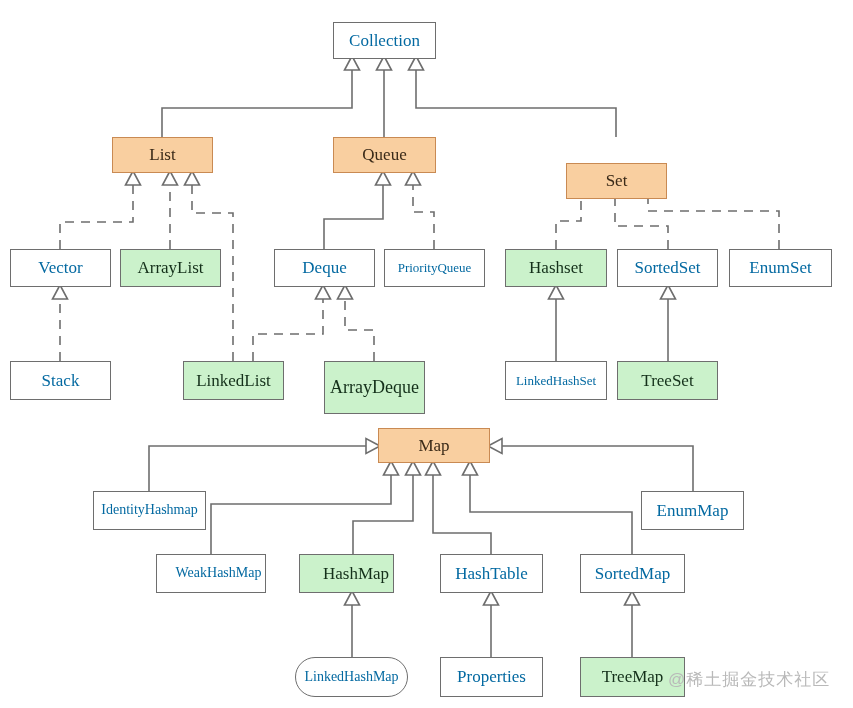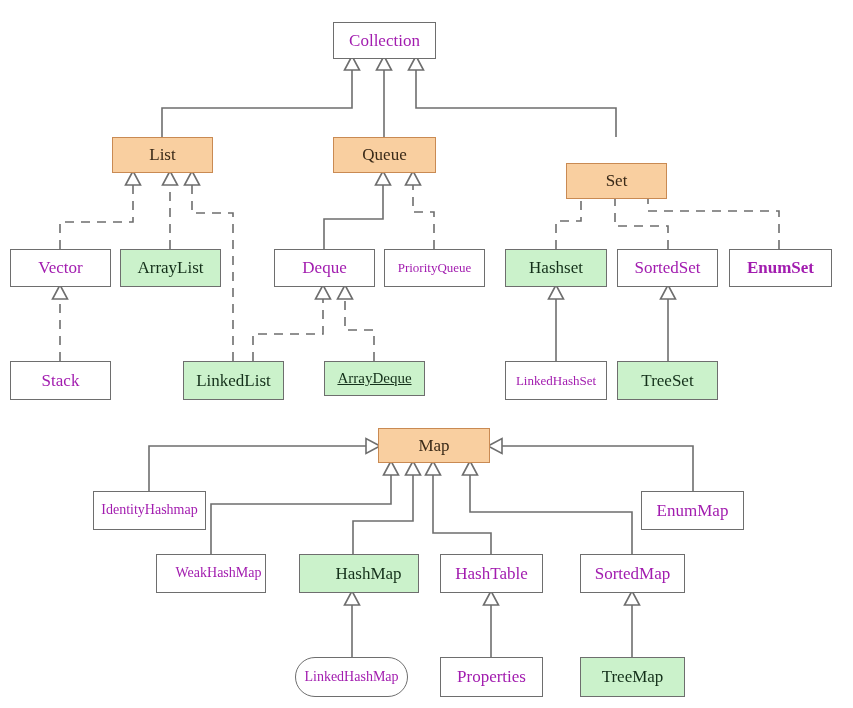--- a/index.html
+++ b/index.html
@@ -1,20 +1,20 @@
 <!DOCTYPE html>
 <html><head>
 <meta charset="utf-8">
 <style>
   html,body{margin:0;padding:0;background:#ffffff;}
   body{width:853px;height:708px;font-family:"Liberation Serif",serif;}
   #diagram-root{position:relative;width:853px;height:708px;background:#fff;overflow:hidden;}
   svg.edges{position:absolute;left:0;top:0;width:853px;height:708px;}
   .node{position:absolute;box-sizing:border-box;display:flex;align-items:center;justify-content:center;
-        border:1.4px solid #6e6e6e;background:#ffffff;color:#a21caf;
+        border:1.4px solid #6e6e6e;background:#ffffff;color:#0369a1;
         font-family:"Liberation Serif",serif;text-align:center;line-height:1.05;}
   .node.orange{background:#f9cfa0;border-color:#c98a53;color:#3a2a18;}
   .node.green{background:#cbf2cb;border-color:#6e6e6e;color:#14301a;}
   .node .lbl{display:block;padding:0 3px;white-space:nowrap;}
   .watermark{position:absolute;color:#b9b9b9;font-family:"Liberation Sans",sans-serif;
              font-size:17px;letter-spacing:1px;white-space:nowrap;pointer-events:none;}
 </style>
 </head>
 <body>
 
@@ -95,62 +95,63 @@
       </div>
       <div class="node" style="left: 384px; top: 249px; width: 101px; height: 38px; font-size: 13px;">
         <span class="lbl">PriorityQueue</span>
       </div>
       <div class="node green" style="left: 505px; top: 249px; width: 102px; height: 38px; font-size: 17px; text-align: center;">
         <span class="lbl">Hashset</span>
       </div>
       <div class="node" style="left: 617px; top: 249px; width: 101px; height: 38px; font-size: 17px;">
         <span class="lbl">SortedSet</span>
       </div>
-      <div class="node" style="left: 729px; top: 249px; width: 103px; height: 38px; font-size: 17px; font-weight: bold;">
+      <div class="node" style="left: 729px; top: 249px; width: 103px; height: 38px; font-size: 17px;">
         <span class="lbl">EnumSet</span>
       </div>
       <div class="node" style="left: 10px; top: 361px; width: 101px; height: 39px; font-size: 17px;">
         <span class="lbl">Stack</span>
       </div>
       <div class="node green" style="left: 183px; top: 361px; width: 101px; height: 39px; font-size: 17px;">
         <span class="lbl">LinkedList</span>
       </div>
-      <div class="node green" style="left: 324px; top: 361px; width: 101px; height: 35px; font-size: 15px; text-decoration: underline;">
+      <div class="node green" style="left: 324px; top: 361px; width: 101px; height: 53px; font-size: 18px;">
         <span class="lbl">ArrayDeque</span>
       </div>
       <div class="node" style="left: 505px; top: 361px; width: 102px; height: 39px; font-size: 13px;">
         <span class="lbl">LinkedHashSet</span>
       </div>
       <div class="node green" style="left: 617px; top: 361px; width: 101px; height: 39px; font-size: 17px;">
         <span class="lbl">TreeSet</span>
       </div>
       <div class="node orange" style="left: 378px; top: 428px; width: 112px; height: 35px; font-size: 17px;">
         <span class="lbl">Map</span>
       </div>
       <div class="node" style="left: 93px; top: 491px; width: 113px; height: 39px; font-size: 14px; text-align: right;">
         <span class="lbl">IdentityHashmap</span>
       </div>
       <div class="node" style="left: 641px; top: 491px; width: 103px; height: 39px; font-size: 17px;">
         <span class="lbl">EnumMap</span>
       </div>
       <div class="node" style="left: 156px; top: 554px; width: 110px; height: 39px; font-size: 14px; padding-left: 15px;">
         <span class="lbl">WeakHashMap</span>
       </div>
-      <div class="node green" style="left: 299px; top: 554px; width: 120px; height: 39px; font-size: 17px; padding-left: 19px;">
+      <div class="node green" style="left: 299px; top: 554px; width: 95px; height: 39px; font-size: 17px; padding-left: 19px;">
         <span class="lbl">HashMap</span>
       </div>
       <div class="node" style="left: 440px; top: 554px; width: 103px; height: 39px; font-size: 17px;">
         <span class="lbl">HashTable</span>
       </div>
       <div class="node" style="left: 580px; top: 554px; width: 105px; height: 39px; font-size: 17px;">
         <span class="lbl">SortedMap</span>
       </div>
       <div class="node" style="left: 295px; top: 657px; width: 113px; height: 40px; font-size: 14px; border-radius: 20px;">
         <span class="lbl">LinkedHashMap</span>
       </div>
       <div class="node" style="left: 440px; top: 657px; width: 103px; height: 40px; font-size: 17px;">
         <span class="lbl">Properties</span>
       </div>
       <div class="node green" style="left: 580px; top: 657px; width: 105px; height: 40px; font-size: 17px;">
         <span class="lbl">TreeMap</span>
       </div>
     </div>
+  <div class="watermark" style="left: 668px; top: 668px; color: rgb(185, 185, 185);">@稀土掘金技术社区</div>
 </div>
 
 </body></html>

